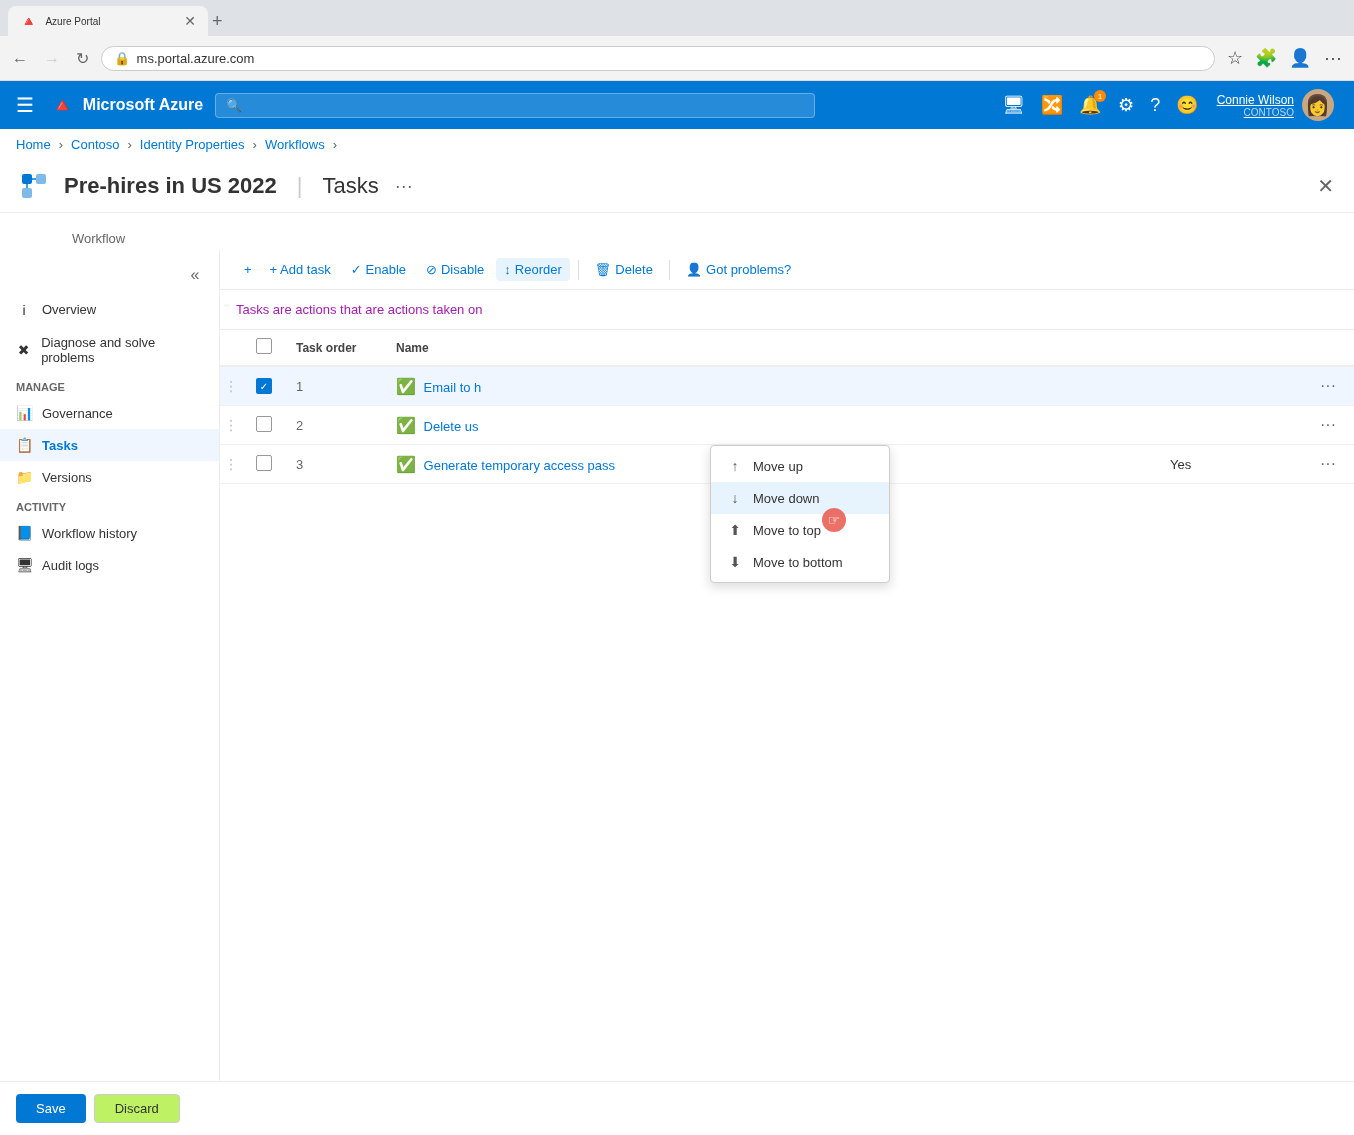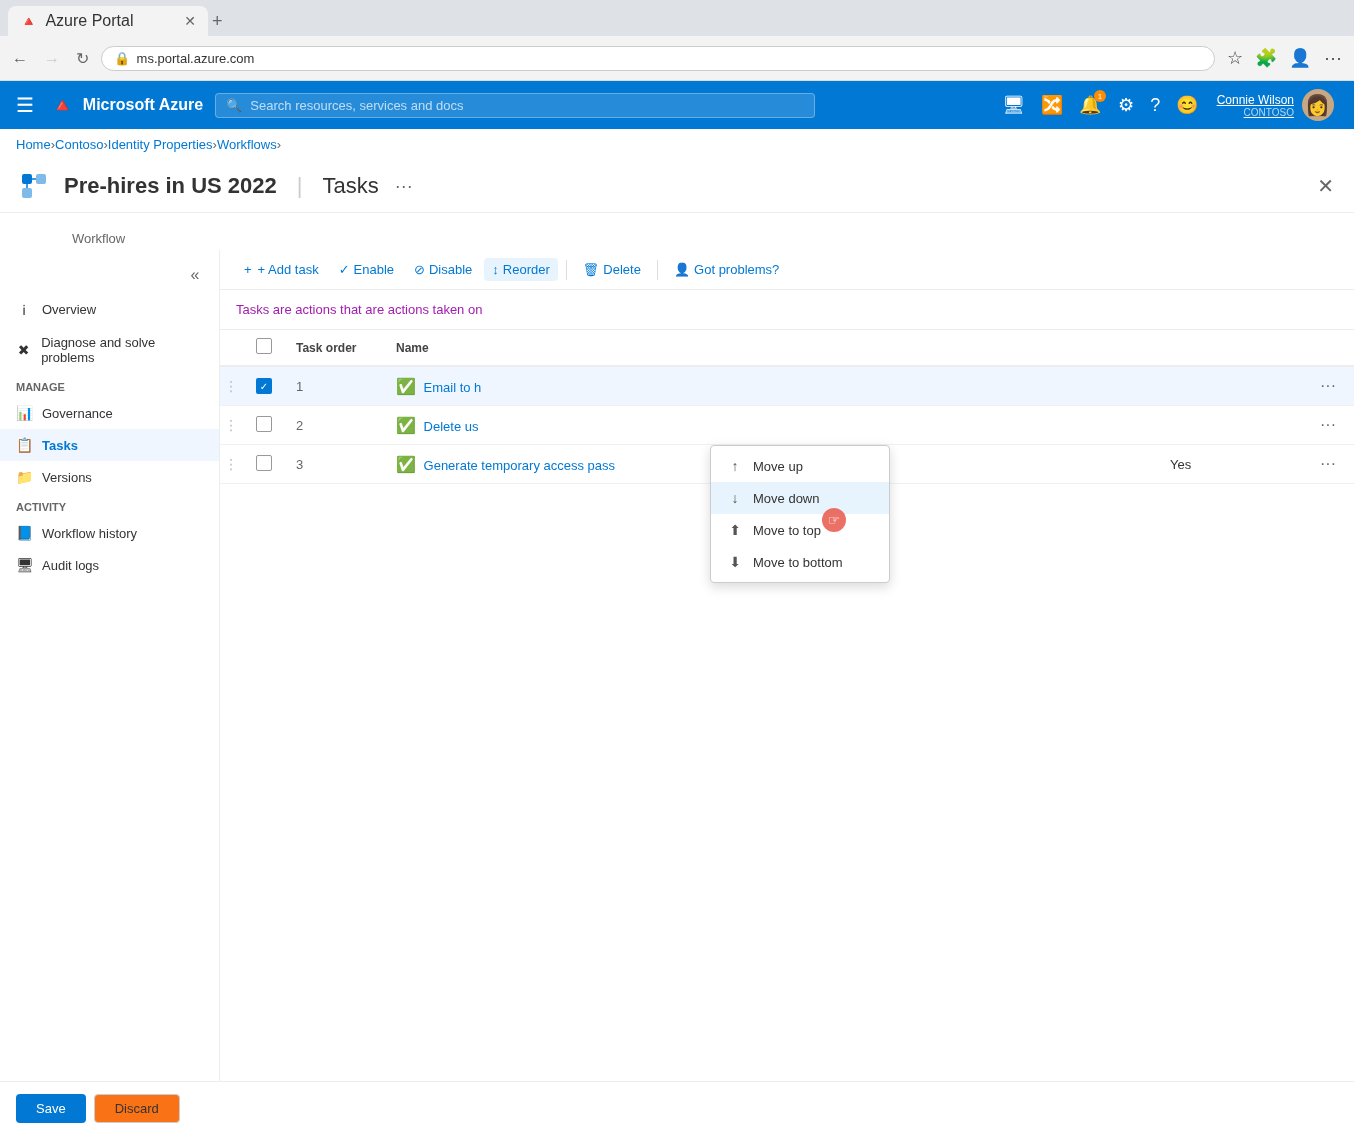--- a/index.html
+++ b/index.html
@@ -3,21 +3,21 @@
   <meta charset="utf-8">
   <style>
     * { box-sizing: border-box; margin: 0; padding: 0; }
     body { font-family: 'Segoe UI', Arial, sans-serif; font-size: 13px; color: #333; background: #fff; overflow: hidden; }
 
     
     .browser-chrome { background: #f3f3f3; border-bottom: 1px solid #ddd; }
     .browser-tab-bar { display: flex; align-items: center; padding: 6px 8px 0; background: #dee1e6; height: 36px; }
     .browser-tab { display: flex; align-items: center; background: #f3f3f3; border-radius: 8px 8px 0 0; padding: 0 12px; height: 30px; font-size: 12px; gap: 8px; min-width: 200px; }
     .browser-tab-icon { color: #0078d4; font-size: 14px; }
-    .browser-tab-title { flex: 1; font-size: 16px; color: #333; }
+    .browser-tab-title { flex: 1; font-size: 10px; color: #333; }
     .browser-tab-close { color: #666; cursor: pointer; font-size: 14px; }
     .browser-tab-new { background: none; border: none; color: #666; cursor: pointer; font-size: 18px; margin-left: 4px; }
     .browser-nav-bar { display: flex; align-items: center; padding: 4px 8px; gap: 8px; background: #f3f3f3; height: 44px; }
     .nav-btn { background: none; border: none; color: #666; cursor: pointer; padding: 4px; font-size: 16px; border-radius: 4px; }
     .nav-btn.disabled { color: #ccc; cursor: default; }
     .address-bar { flex: 1; display: flex; align-items: center; background: #fff; border: 1px solid #ccc; border-radius: 20px; padding: 4px 12px; font-size: 13px; color: #333; }
     .address-bar-icon { color: #666; margin-right: 6px; }
     .nav-actions { display: flex; gap: 4px; }
     .nav-action-btn { background: none; border: none; color: #444; cursor: pointer; padding: 4px; font-size: 18px; border-radius: 4px; }
 
@@ -31,21 +31,21 @@
     .azure-search-icon { color: rgba(255,255,255,0.7); margin-right: 8px; }
     .azure-header-actions { display: flex; align-items: center; gap: 4px; margin-left: auto; }
     .header-action-btn { background: none; border: none; color: #fff; cursor: pointer; padding: 6px; border-radius: 4px; font-size: 18px; position: relative; }
     .badge { position: absolute; top: 2px; right: 2px; background: #ff8c00; border-radius: 50%; width: 12px; height: 12px; font-size: 8px; display: flex; align-items: center; justify-content: center; color: #fff; }
     .user-profile { display: flex; align-items: center; gap: 8px; cursor: pointer; padding: 4px 8px; border-radius: 4px; }
     .user-name { font-size: 12px; color: #fff; text-align: right; }
     .user-subtitle { font-size: 10px; color: rgba(255,255,255,0.7); }
     .user-avatar { width: 32px; height: 32px; border-radius: 50%; background: #c8a882; display: flex; align-items: center; justify-content: center; overflow: hidden; }
 
     
-    .breadcrumb { display: flex; align-items: center; padding: 8px 16px; font-size: 13px; gap: 0; color: #0078d4; }
+    .breadcrumb { display: flex; align-items: center; padding: 8px 16px; font-size: 13px; gap: 8px; color: #0078d4; }
     .breadcrumb a { color: #0078d4; text-decoration: none; }
     .breadcrumb-sep { color: #666; }
 
     
     .page-title-area { display: flex; align-items: center; padding: 8px 16px; gap: 12px; border-bottom: 1px solid #ededed; }
     .page-title-icon { width: 36px; height: 36px; display: flex; align-items: center; justify-content: center; color: #0078d4; }
     .page-title-text { font-size: 22px; font-weight: 600; color: #333; }
     .page-title-divider { font-size: 22px; color: #ccc; margin: 0 8px; }
     .page-subtitle { font-size: 22px; color: #333; }
     .page-more-btn { background: none; border: none; cursor: pointer; color: #666; font-size: 18px; padding: 4px; }
@@ -95,21 +95,21 @@
     
     .reorder-dropdown { position: absolute; top: 195px; left: 490px; background: #fff; border: 1px solid #ccc; border-radius: 4px; box-shadow: 0 4px 12px rgba(0,0,0,0.15); z-index: 100; width: 180px; padding: 4px 0; }
     .reorder-item { display: flex; align-items: center; gap: 10px; padding: 8px 16px; cursor: pointer; font-size: 13px; color: #333; }
     .reorder-item.active, .reorder-item.selected { background: #f0f0f0; }
     .reorder-icon { font-size: 14px; color: #555; width: 16px; text-align: center; }
     .cursor-overlay { position: absolute; top: 256px; left: 600px; width: 28px; height: 28px; pointer-events: none; z-index: 200; }
 
     
     .bottom-bar { display: flex; gap: 8px; padding: 12px 16px; border-top: 1px solid #ededed; background: #fff; position: fixed; bottom: 0; left: 0; right: 0; }
     .btn-primary { background: #0078d4; color: #fff; border: none; padding: 0 20px; border-radius: 4px; cursor: pointer; font-size: 13px; }
-    .btn-secondary { background: #f97316; color: #333; border: 1px solid #ccc; padding: 6px 20px; border-radius: 4px; cursor: pointer; font-size: 13px; text-align: center; }
+    .btn-secondary { background: #bef264; color: #333; border: 1px solid #ccc; padding: 6px 20px; border-radius: 4px; cursor: pointer; font-size: 13px; text-align: center; }
 
     
     .checkbox-checked { background: #0078d4; border: none; color: #fff; width: 16px; height: 16px; display: inline-flex; align-items: center; justify-content: center; border-radius: 2px; font-size: 10px; }
     .checkbox-unchecked { width: 16px; height: 16px; border: 1px solid #999; border-radius: 2px; display: inline-block; }
   </style>
 </head>
 <body>
 
 <div class="browser-chrome">
   <div class="browser-tab-bar">
@@ -138,21 +138,20 @@
 </div>
 
 <div class="azure-header">
   <button class="azure-menu-btn">☰</button>
   <a class="azure-logo">
     <span style="color:#7fc6ff;font-size:20px;">🔺</span>
     <span>Microsoft Azure</span>
   </a>
   <div class="azure-search">
     <span class="azure-search-icon">🔍</span>
-    <input type="text" placeholder="Search resources, services and docs" style="">
   </div>
   <div class="azure-header-actions">
     <button class="header-action-btn">🖥</button>
     <button class="header-action-btn">🔀</button>
     <button class="header-action-btn" style="position:relative;">
       🔔
       <span class="badge">1</span>
     </button>
     <button class="header-action-btn">⚙</button>
     <button class="header-action-btn">?</button>
@@ -236,21 +235,21 @@
       <span class="sidebar-item-icon">🖥</span>
       <span>Audit logs</span>
     </div>
   </div>
 
   <div class="content-area">
 
     <div class="toolbar">
       <button class="toolbar-btn">
         <span>+</span>
-        <span style="margin-left:2px;">+ Add task</span>
+        <span style="margin-left:14px;">+ Add task</span>
       </button>
       <button class="toolbar-btn">
         <span>✓</span>
         <span>Enable</span>
       </button>
       <button class="toolbar-btn">
         <span>⊘</span>
         <span>Disable</span>
       </button>
       <button class="toolbar-reorder-btn">

